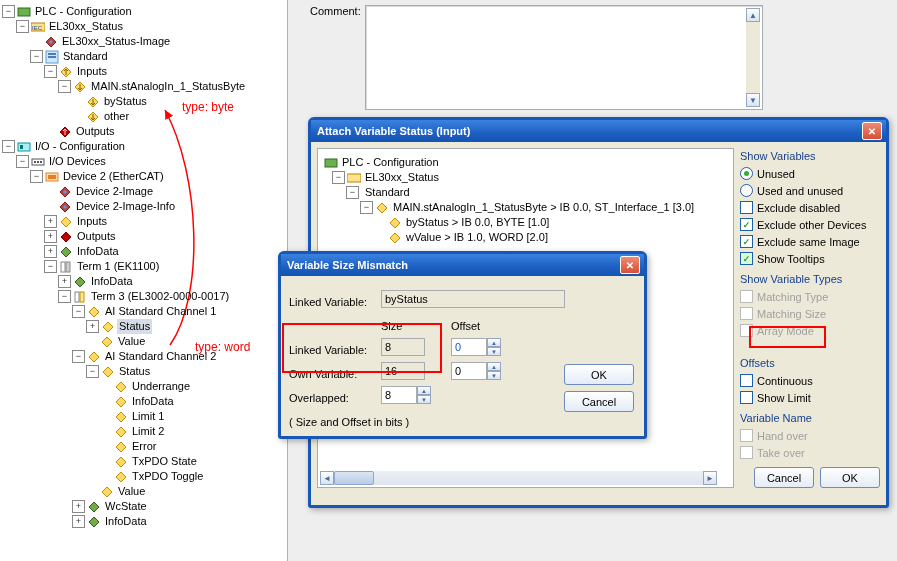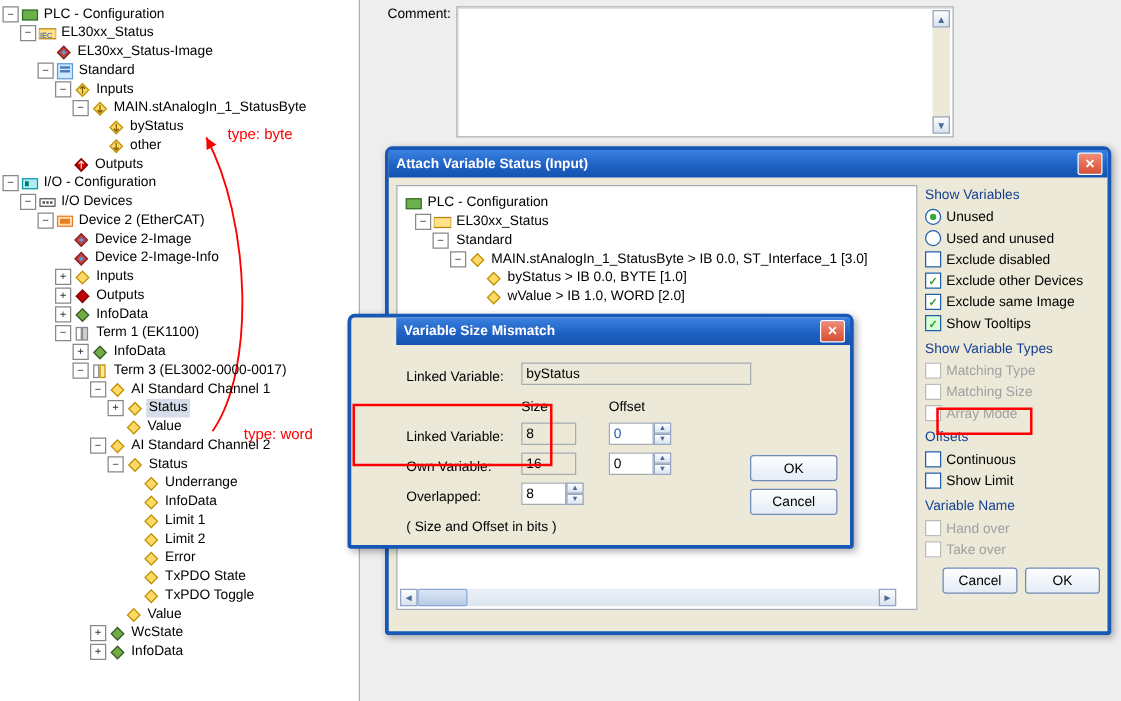--- a/index.html
+++ b/index.html
@@ -197,21 +197,20 @@
     gap: 6px;
     justify-content: flex-end;
     margin-top: 4px;
   }
   .mismatch {
     left: 278px;
     top: 251px;
     width: 363px;
     height: 182px;
     z-index: 20;
-    padding-left: 36px;
   }
   .frm-row {
     display: flex;
     align-items: flex-end;
     height: 24px;
   }
   .frm-label { width: 92px; }
   .inp {
     border: 1px solid #a5acb2;
     background: #fff;
@@ -736,21 +735,21 @@
           </div>
       <div class="opt dis">
             <span class="chk dis"></span>
             <span>Matching Size</span>
           </div>
       <div class="opt dis">
             <span class="chk dis"></span>
             <span>Array Mode</span>
           </div>
 
-      <div class="grp-title" style="margin-top:7px">Offsets</div>
+      <div class="grp-title" style="margin-top:20px">Offsets</div>
       <div class="opt">
             <span class="chk"></span>
             <span>Continuous</span>
           </div>
       <div class="opt">
             <span class="chk"></span>
             <span>Show Limit</span>
           </div>
 
       <div class="grp-title" style="margin-top:8px">Variable Name</div>

